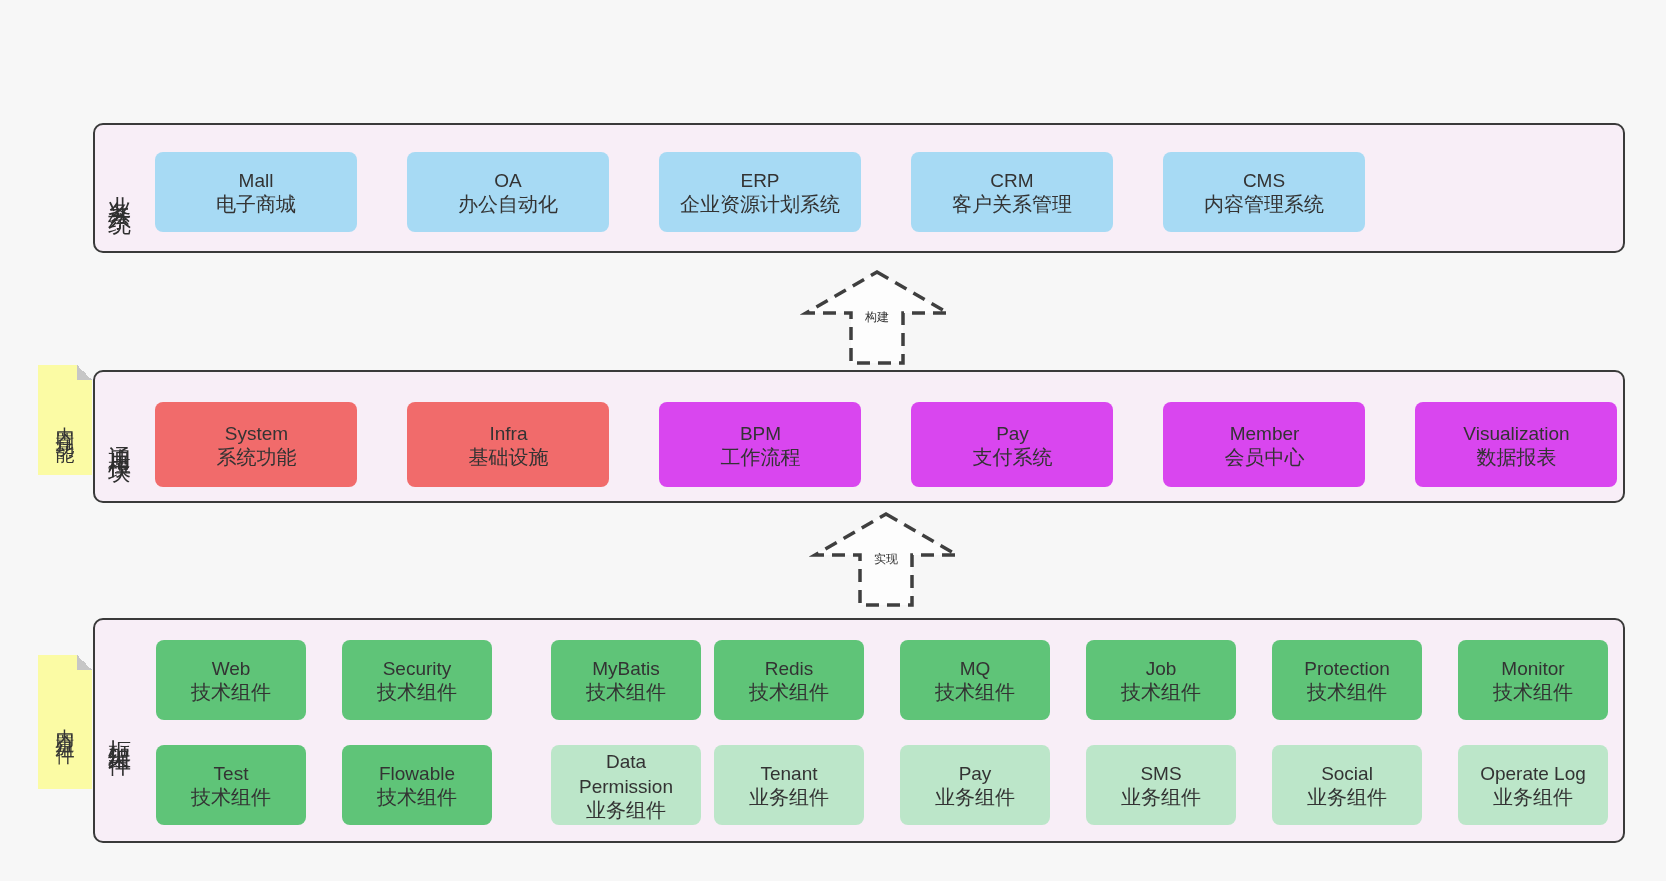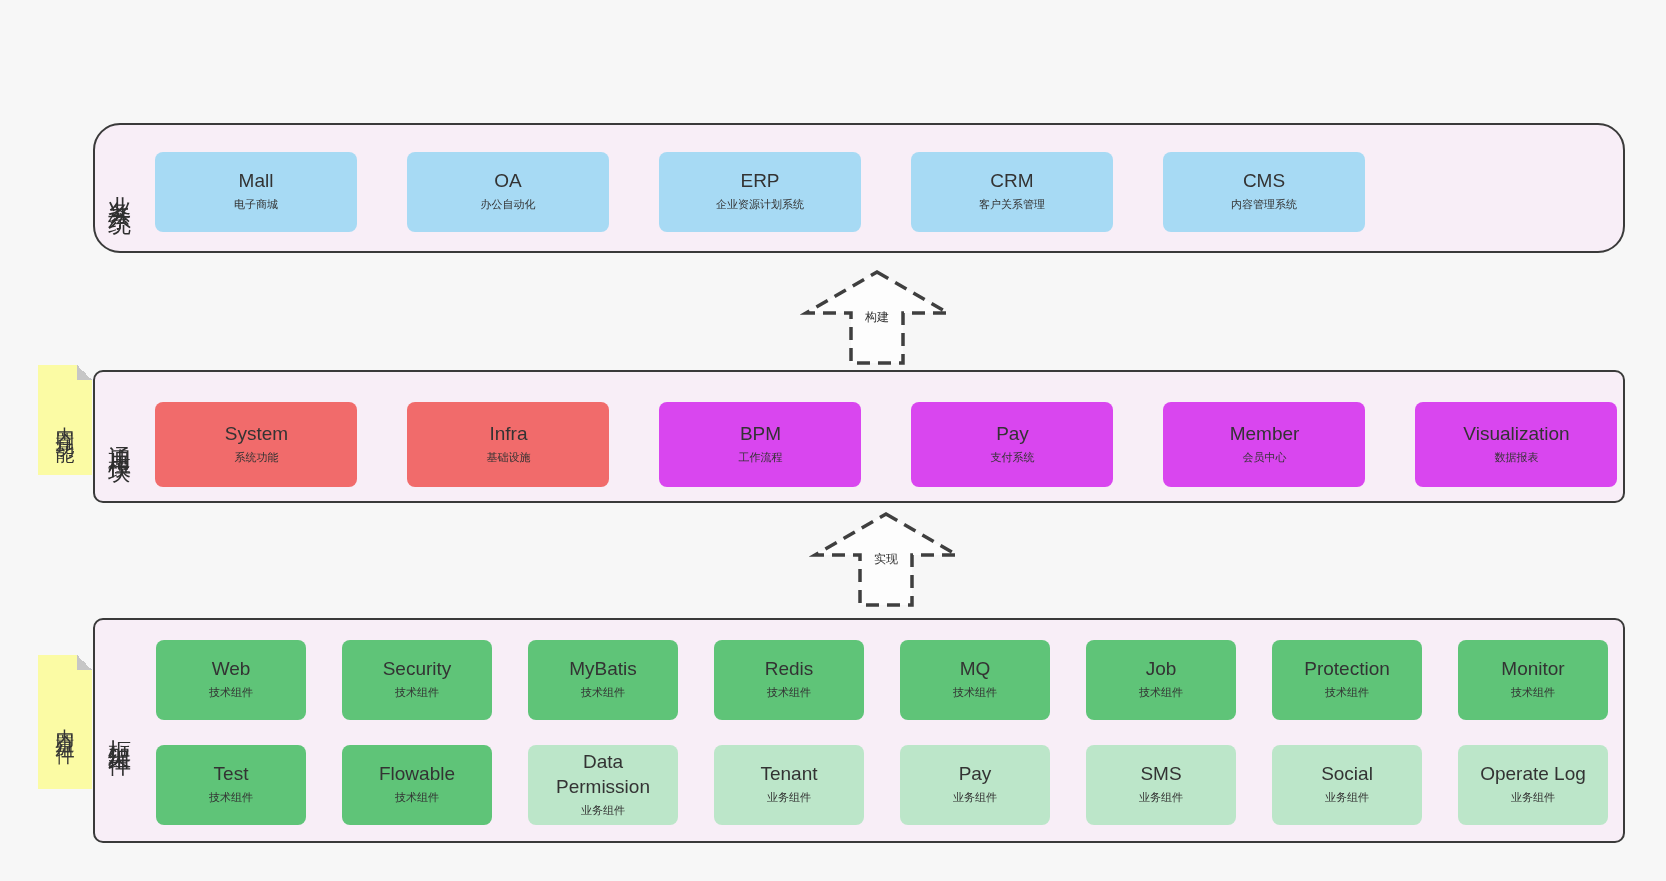--- a/index.html
+++ b/index.html
@@ -12,51 +12,51 @@
   .note-mid { top:365px; height:110px; }
   .note-bot { top:655px; height:134px; }
   .note-text { writing-mode:vertical-rl; text-orientation:upright;
                font-size:19px; letter-spacing:6px; color:#333; padding-top:6px; }
   .fold { position:absolute; top:0; right:0; width:15px; height:15px;
           background:linear-gradient(to bottom left, #f7f7f7 50%, #c6c6c6 50%); }
 
   
   .section { position:absolute; left:93px; width:1532px; box-sizing:border-box;
              background:#f8eef7; border:2px solid #3a3a3a; border-radius:10px; z-index:2; }
-  .s1 { top:123px; height:130px;border-radius:27px; }
+  .s1 { top:123px; height:130px; }
   .s2 { top:370px; height:133px; }
   .s3 { top:618px; height:225px; }
 
   .row-label { position:absolute; left:13px; top:50%; transform:translateY(-50%);
                writing-mode:vertical-rl; text-orientation:upright;
                font-size:23px; letter-spacing:5px; color:#2f2f2f; line-height:1; }
 
   
   .box { position:absolute; border-radius:8px; display:flex; flex-direction:column;
          justify-content:center; align-items:center; text-align:center;
          padding:0 11px; box-sizing:border-box; }
   .en { font-size:19px; line-height:25px; }
-  .zh { font-size:11px; line-height:23px; }
+  .zh { font-size:20px; line-height:23px; }
 
   .blue  { background:#a7daf4; }
   .red   { background:#f16b6b; }
   .pink  { background:#d946ef; }
   .green { background:#5fc478; }
   .green-light { background:#bce6c9; }
 
   
   .wide { width:202px; }
   .s1 .box { top:27px; height:80px; }
   .s2 .box { top:30px; height:85px;padding-left:12px; }
   .c0{left:60px} .c1{left:312px} .c2{left:564px} .c3{left:816px} .c4{left:1068px} .c5{left:1320px}
 
   
   .cell { width:150px; height:80px;text-align:center; }
   .row1 { top:20px; } .row2 { top:125px; }
-  .g0{left:61px} .g1{left:247px} .g2{left:433px} .g3{left:619px}
+  .g0{left:61px} .g1{left:247px} .g2{left:456px} .g3{left:619px}
   .g4{left:805px} .g5{left:991px} .g6{left:1177px} .g7{left:1363px}
 
   
   .arrow { position:absolute; width:154px; height:103px; z-index:2; }
   .arrow1 { left:800px; top:266px; }
   .arrow2 { left:809px; top:508px; }
   .arrow svg { display:block; width:154px; height:103px; }
   .arrow path { fill:#fdfdfd; stroke:#3f3f3f; stroke-width:3.5; stroke-dasharray:13 8; }
   .arrow-label { position:absolute; left:50%; top:42px; transform:translateX(-50%);
                  background:#fdfdfd; padding:1px 4px; font-size:12px; color:#333;

